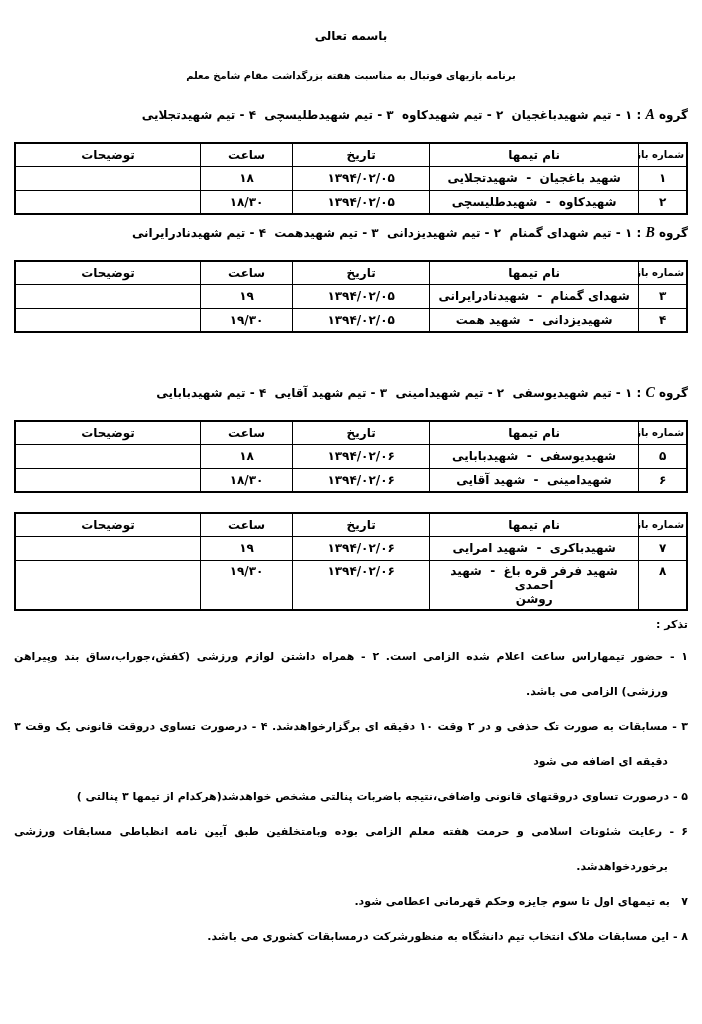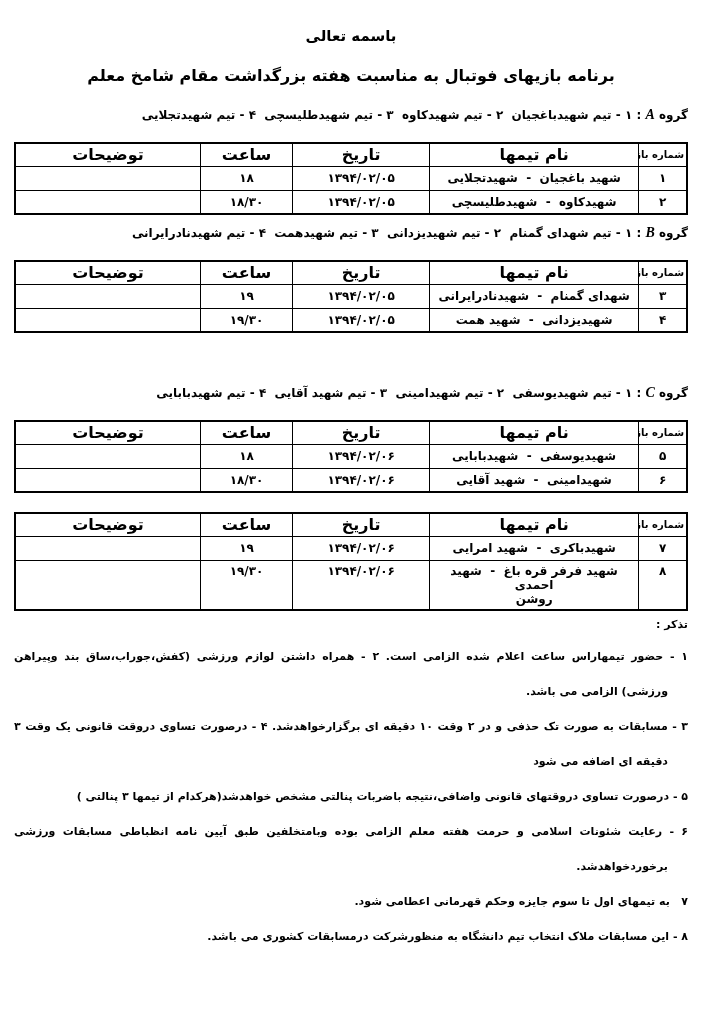--- a/index.html
+++ b/index.html
@@ -11,27 +11,27 @@
     background:#ffffff;
     color:#000000;
     direction:rtl;
     font-family:"DejaVu Sans", sans-serif;
     font-weight:bold;
     padding:30px 14px 0 14px;
     overflow:hidden;
   }
   .basmala {
     text-align:center;
-    font-size:15px;
+    font-size:12px;
     line-height:12px;
     margin-bottom:0;
   }
   .doc-title {
     text-align:center;
-    font-size:16px;
+    font-size:10px;
     line-height:15px;
     margin-top:26px;
   }
   .group-heading {
     text-align:right;
     font-size:12px;
     line-height:15px;
   }
   .group-heading .script-letter {
     font-family:"Liberation Serif", serif;
@@ -53,21 +53,21 @@
   }
   table.schedule th, table.schedule td {
     border:1.5px solid #000;
     text-align:center;
     vertical-align:middle;
     font-weight:bold;
     padding:1px 3px;
     overflow:hidden;
   }
   table.schedule th {
-    font-size:16px;
+    font-size:12px;
     height:23px;
     white-space:nowrap;
   }
   table.schedule th.th-no { font-size:10px; }
   table.schedule td {
     font-size:12px;
     height:24px;
     text-align:center;
   }
   td.cell-teams { white-space:pre-line; }

